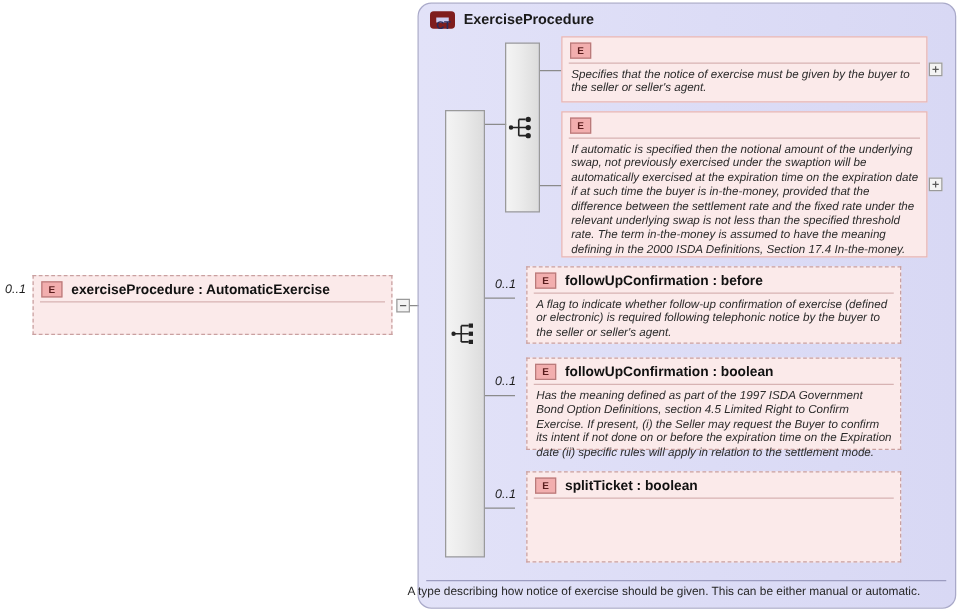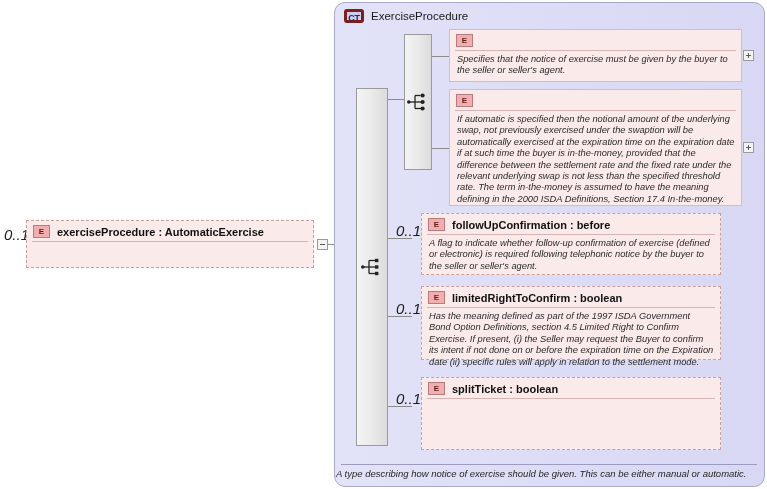--- a/index.html
+++ b/index.html
@@ -42,52 +42,51 @@
     left: 344px;
     top: 7px;
     height: 18px;
     display: flex;
     align-items: center;
     gap: 7px;
   }
   .ct-badge {
     width: 20px;
     height: 14px;
-    border: 3px solid #7f1d1d;
+    border: 5px solid #7f1d1d;
     border-radius: 3px;
     background: #ccccf0;
     color: #2a2a5a;
     font-size: 9px;
     font-weight: bold;
     line-height: 13px;
     text-align: center;
     letter-spacing: -0.3px;
     box-sizing: border-box;
   }
   .ct-title {
     font-size: 11.5px;
-    font-weight: normal;
+    font-weight: bold;
     color: #1a1a1a;
     white-space: nowrap;
   }
 
   
   #ct-footer-rule {
     left: 341px;
     top: 464px;
     width: 416px;
     height: 1px;
     background: #9c9cc0;
   }
   #ct-footer-text {
-    left: 336px;
+    left: 326px;
     top: 468px;
     width: 420px;
     font-size: 9.5px;
-    font-style: italic;
     color: #262626;
     white-space: nowrap;
   }
 
   
   .compositor {
     background: linear-gradient(to right, #f4f4f4 0%, #ebebeb 45%, #dcdcdc 100%);
     border: 1px solid #9a9a9a;
     box-sizing: border-box;
   }
@@ -142,21 +141,21 @@
   .el-desc {
     font-size: 9.3px;
     font-style: italic;
     color: #2b2b2b;
     line-height: 11.4px;
     padding: 3px 6px 0 7px;
   }
 
   
   .occ {
-    font-size: 15px;
+    font-size: 10px;
     font-style: italic;
     color: #1e1e1e;
     white-space: nowrap;
   }
 
   
   .line-h { background: #8b8b8b; height: 1px; }
 
   
   .toggle {
@@ -273,21 +272,21 @@
       <div class="el-name">followUpConfirmation : before</div>
     </div>
     <div class="el-rule"></div>
     <div class="el-desc">A flag to indicate whether follow-up confirmation of exercise (defined or electronic) is required following telephonic notice by the buyer to the seller or seller's agent.</div>
   </div>
 
   <div class="abs occ" style="left:396px; top:300px;">0..1</div>
   <div class="abs el-box dashed" id="el-limited" style="left:421px; top:286px; width:300px; height:74px;">
     <div class="el-head">
       <div class="el-badge">E</div>
-      <div class="el-name">limitedRightToConfirm : boolean</div>
+      <div class="el-name">followUpConfirmation : boolean</div>
     </div>
     <div class="el-rule"></div>
     <div class="el-desc">Has the meaning defined as part of the 1997 ISDA Government Bond Option Definitions, section 4.5 Limited Right to Confirm Exercise. If present, (i) the Seller may request the Buyer to confirm its intent if not done on or before the expiration time on the Expiration date (ii) specific rules will apply in relation to the settlement mode.</div>
   </div>
 
   <div class="abs occ" style="left:396px; top:390px;">0..1</div>
   <div class="abs el-box dashed" id="el-split" style="left:421px; top:377px; width:300px; height:73px;">
     <div class="el-head">
       <div class="el-badge">E</div>
       <div class="el-name">splitTicket : boolean</div>

